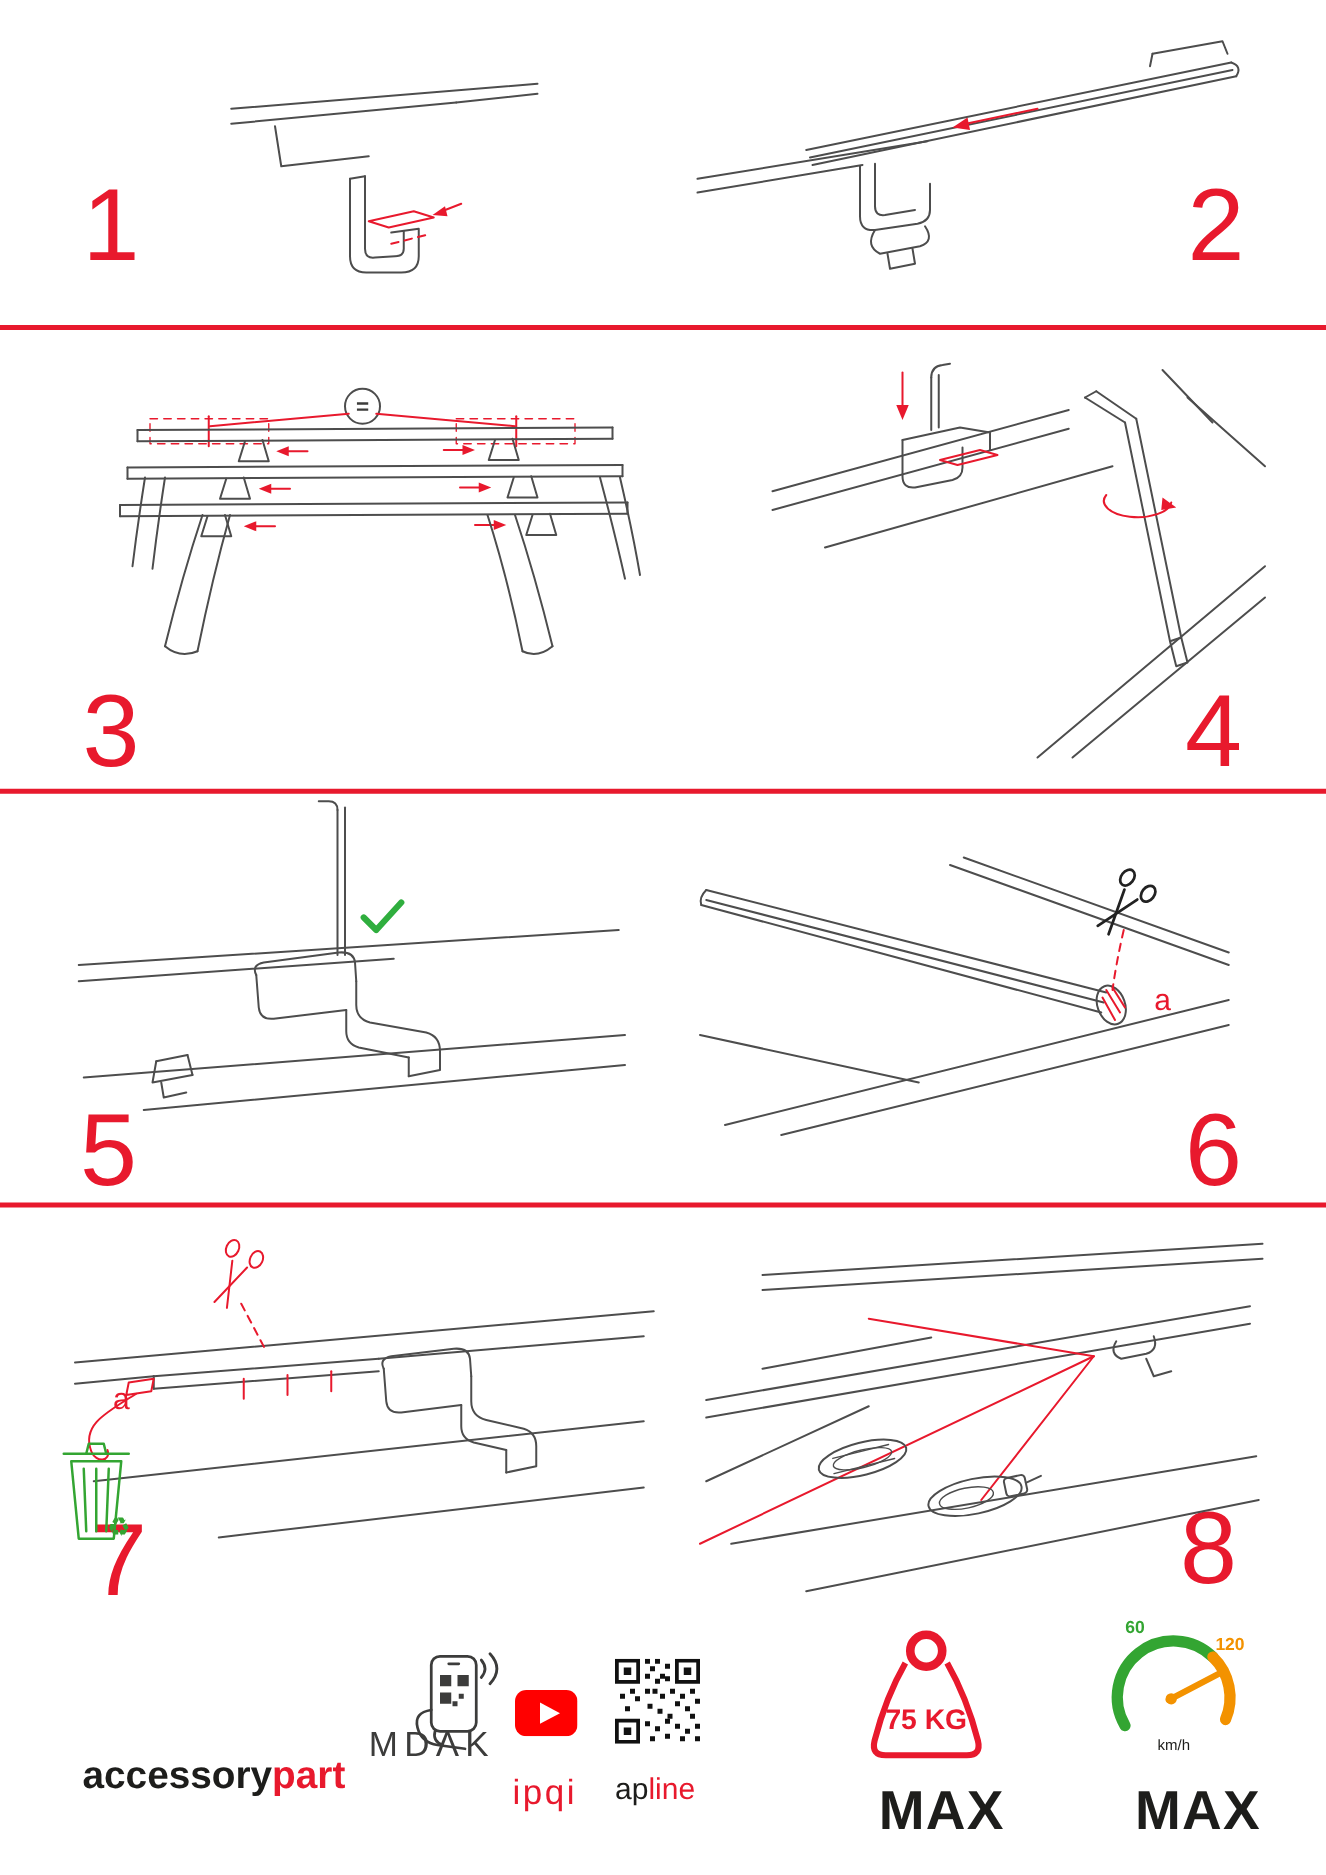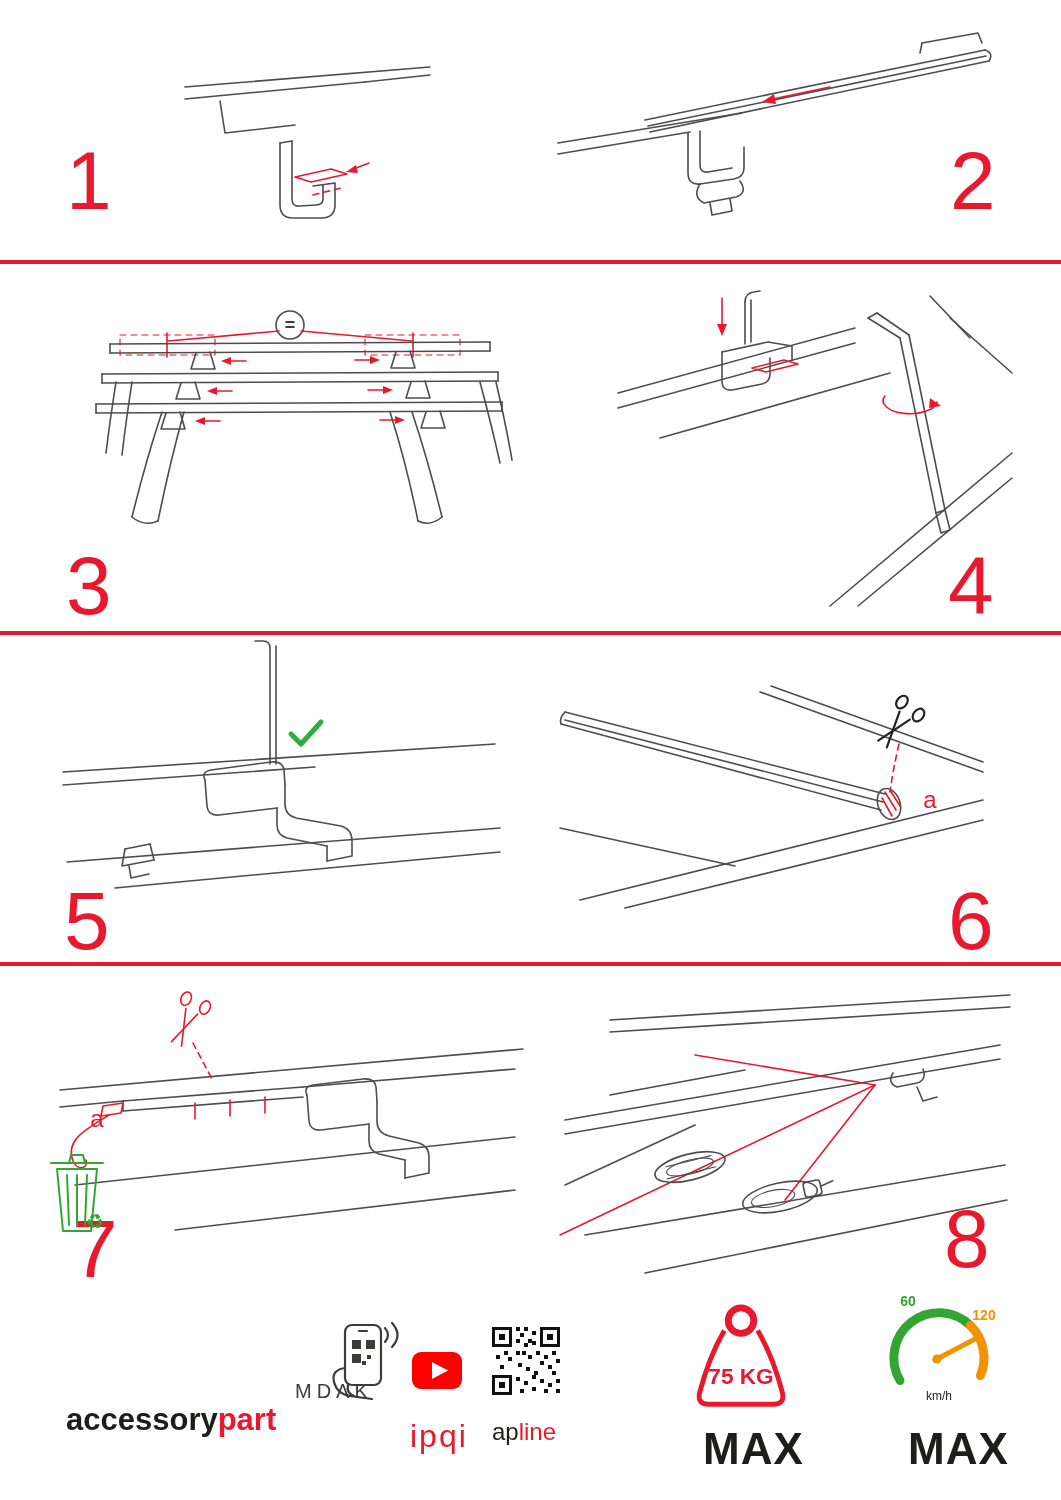--- a/index.html
+++ b/index.html
@@ -23,22 +23,22 @@
   .ill text { font-family:"Liberation Sans", sans-serif; }
   .eqtext  { font-size:18px; font-weight:700; fill:#3c3c3b; }
   .atext   { font-size:24px; fill:#e8192d; }
   .rectext { font-size:21px; fill:#33a532; }
 
   
   .brand-name { position:absolute; left:64px; top:1332px; font-size:56px; font-weight:700; letter-spacing:2px; color:#2b2b96; }
   .brand-name .sfx { font-size:44px; }
   .brand-sub  { position:absolute; left:66px; top:1402px; font-size:31px; font-weight:700; color:#1d1d1b; }
   .red-txt  { color:#e8192d; }
-  .mdak   { position:absolute; left:295px; top:1380px; font-size:20px; letter-spacing:5px; color:#3c3c3b; font-weight:500; }
-  .ipqi   { position:absolute; left:410px; top:1418px; font-size:32px; letter-spacing:2px; color:#e8192d; }
+  .mdak   { position:absolute; left:295px; top:1380px; font-size:28px; letter-spacing:5px; color:#3c3c3b; font-weight:500; }
+  .ipqi   { position:absolute; left:410px; top:1418px; font-size:28px; letter-spacing:2px; color:#e8192d; }
   .apline { position:absolute; left:492px; top:1418px; font-size:24px; font-weight:500; color:#1d1d1b; }
   .max    { position:absolute; font-size:44px; font-weight:700; color:#1d1d1b; letter-spacing:1px; }
   .max-weight { left:703px; top:1424px; }
   .max-speed  { left:908px; top:1424px; }
   .wkg { font-size:23px; font-weight:700; fill:#e8192d; }
   .spd-lo { font-size:14px; font-weight:700; fill:#33a532; }
   .spd-hi { font-size:14px; font-weight:700; fill:#f39200; }
   .spd-u  { font-size:12px; fill:#1d1d1b; }
 </style>
 </head>

